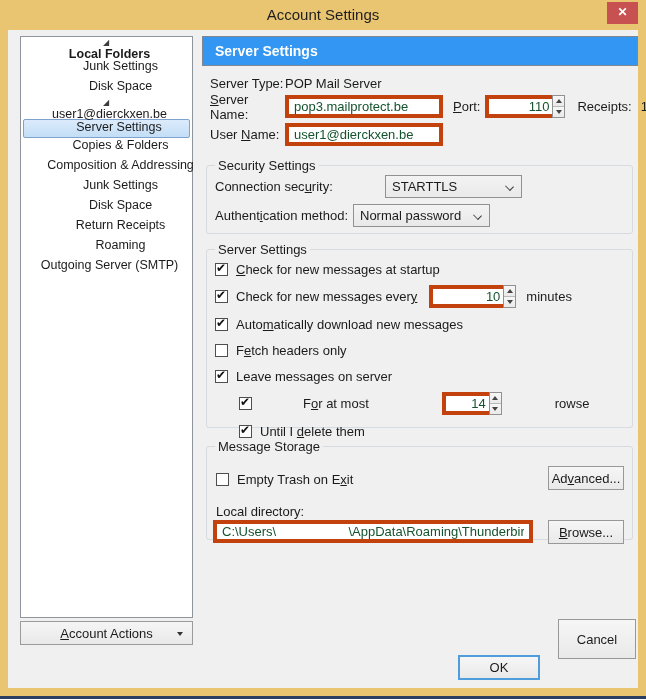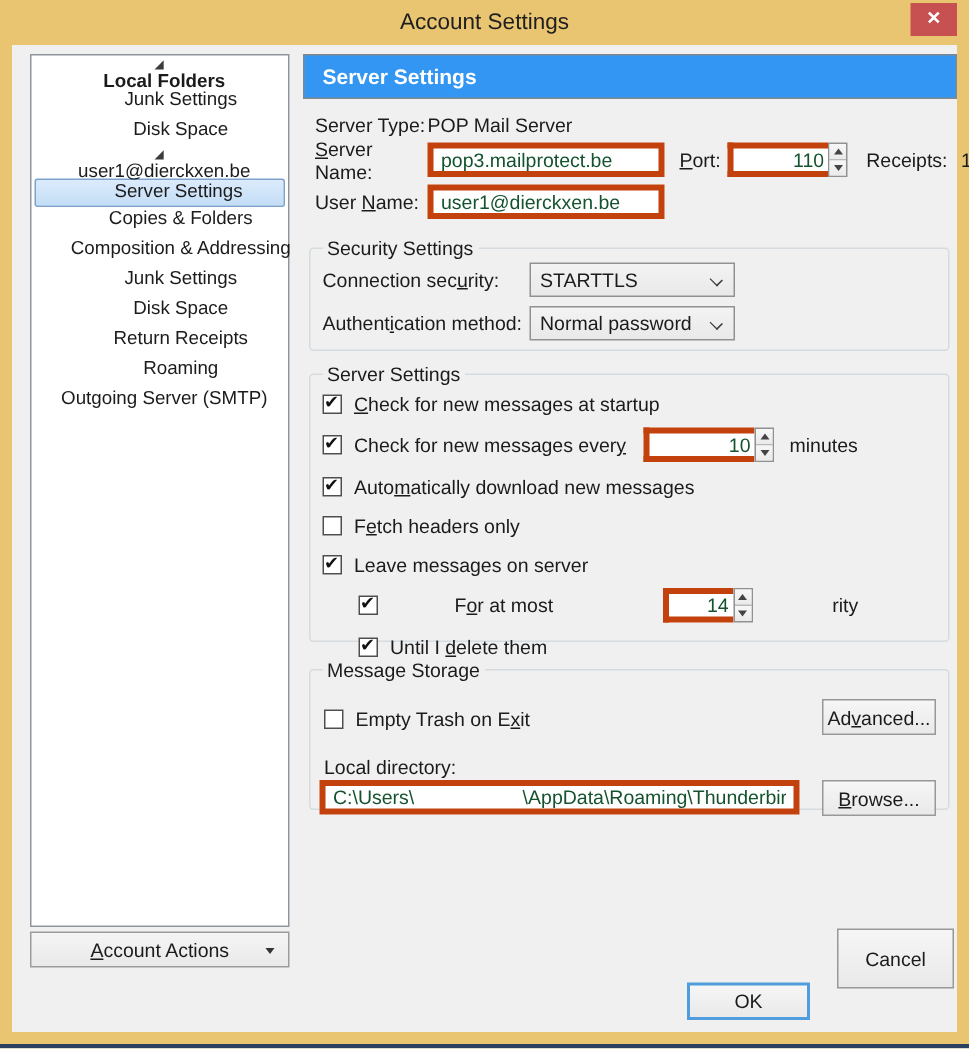--- a/index.html
+++ b/index.html
@@ -169,21 +169,21 @@
       <span style="margin-left:9px;">110</span>
     </div>
 
     <div class="row" style="left:202px;top:93px;">
       <span class="lblcol">User <u>N</u>ame:</span>
       <input class="text" style="width: 158px;" value="user1@dierckxen.be">
     </div>
 
     <fieldset class="group" style="top:128px;height:76px;">
       <legend>Security Settings</legend>
-      <div class="frow" style="margin-top:2px;">
+      <div class="frow" style="margin-top:2px;gap:32px;">
         <span class="flbl">Connection sec<u>u</u>rity:</span>
         <div class="combo">
           <span>STARTTLS</span>
           <span class="chev"></span>
         </div>
       </div>
       <div class="frow">
         <span class="flbl">Authent<u>i</u>cation method:</span>
         <div class="combo">
           <span>Normal password</span>
@@ -231,21 +231,21 @@
       <div class="opt sub" style="height:23px;gap:43px;">
         <span class="cb checked"></span>
         <span>F<u>o</u>r at most</span>
         <span class="spinwrap ml30">
           <input class="text num" style="width: 47px;" value="14">
           <span class="spin">
             <span class="spin-up"></span>
             <span class="spin-down"></span>
           </span>
         </span>
-        <span class="suffix">rity</span>
+        <span class="suffix">rowse</span>
       </div>
 
       <div class="opt sub">
         <span class="cb checked"></span>
         <span>Until I <u>d</u>elete them</span>
       </div>
     </fieldset>
 
     <fieldset class="group" style="top:409px;height:101px;">
       <legend>Message Storage</legend>

